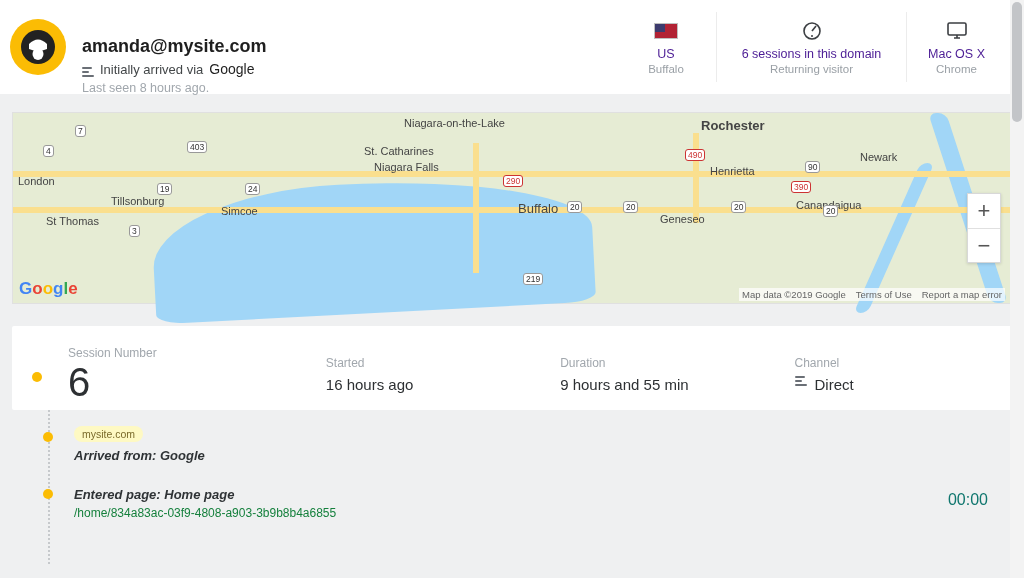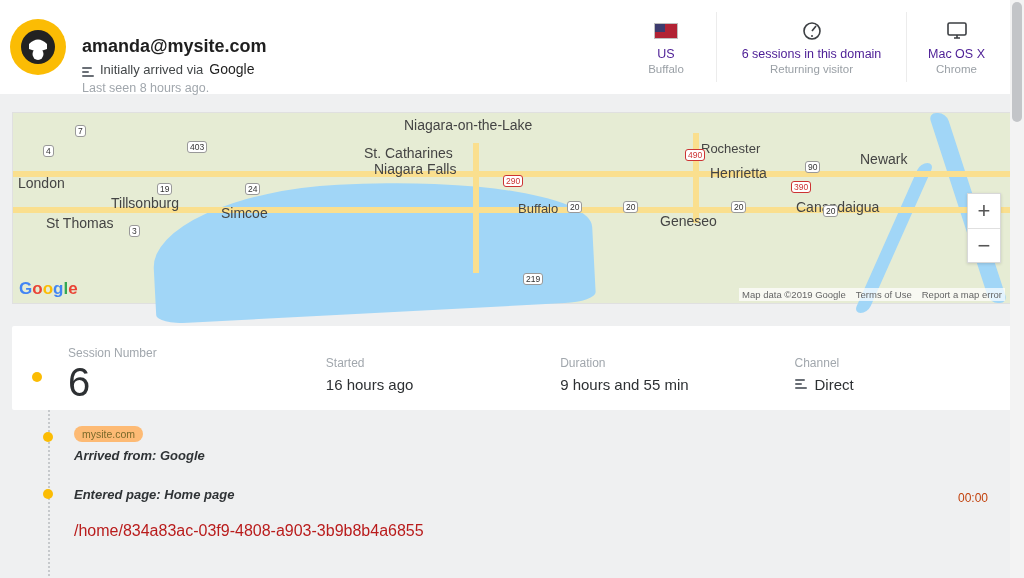--- a/index.html
+++ b/index.html
@@ -99,21 +99,21 @@
   .road-h {
     position:absolute; left:0; right:0;
     height:6px; background:#fadf8e;
   }
   .road-h.r1{ top:58px; }
   .road-h.r2{ top:94px; }
   .r-vert {
     position:absolute; width:6px; background:#fadf8e;
   }
   .city-label {
-    position:absolute; font-size:14px; color:#444;
+    position:absolute; font-size:11px; color:#444;
     padding:0 3px;
   }
   .shield {
     position:absolute; font-size:8.5px; background:#fff;
     border:1px solid #999; border-radius:3px; padding:0 2px; color:#333;
   }
   .shield.i { background:#fff; color:#c33; border-color:#c33;}
   .google-logo{
     position:absolute; left:6px; bottom:4px;
     font-family: Arial, sans-serif; font-weight:bold; font-size:17px;
@@ -146,21 +146,21 @@
     background:#fff;
     padding: 20px 30px 8px 56px;
     display:flex; align-items:center;
     position:relative;
     border-radius:2px;
   }
   .session-col{ flex:1; }
   .session-card .label{ font-size:12px; color:#a1a7ad; }
   .session-num{ font-size:40px; font-weight:500; color:#2d3033; margin-top:2px; line-height:1;}
   .session-val{ font-size:15px; color:#2d3033; margin-top:6px; }
-  .channel-val{ display:flex; align-items:center; gap:8px; }
+  .channel-val{ display:flex; gap:8px; }
 
   .dot{
     position:absolute; left:32px;
     width:10px; height:10px; border-radius:50%;
     background:#fbbc04;
   }
   .dot.d1{ top:372px; }
 
   
   .timeline{
@@ -175,28 +175,28 @@
   .tl-item{
     position:relative;
     padding: 14px 20px 4px 6px;
   }
   .tl-dot{
     position:absolute; left:-25px; top:22px;
     width:10px; height:10px; border-radius:50%; background:#fbbc04;
   }
   .pill{
     display:inline-block; font-size:10.5px;
-    background:#fdba74; color:#7a6a2a;
+    background:#fef9c3; color:#7a6a2a;
     padding:2px 8px; border-radius:10px;
   }
   .tl-title{ font-size:13px; color:#2f3336; font-weight:600; margin-top:6px;font-style:italic; }
-  .tl-sub{ font-size:16px; color:#b91c1c; margin-top:20px; }
+  .tl-sub{ font-size:12px; color:#15803d; margin-top:4px; }
   .tl-time{
     position:absolute; right:24px; top:24px;
-    font-size:12px; color:#c2410c;
+    font-size:16px; color:#0f766e;
   }
 
   .bars-icon{
     display:inline-flex; flex-direction:column; gap:2px;
   }
   .bars-icon i{
     display:block; height:2px; background:#6a6f76; border-radius:1px;
   }
   .bars-icon i:nth-child(1){ width:10px;}
   .bars-icon i:nth-child(2){ width:7px;}
@@ -279,21 +279,21 @@
   <div class="r-vert" style="left:680px;top:20px;height:90px"></div>
 
   <span class="city-label" style="left:2px; top:62px">London</span>
   <span class="city-label" style="left:30px; top:102px">St Thomas</span>
   <span class="city-label" style="left:95px; top:82px">Tillsonburg</span>
   <span class="city-label" style="left:205px; top:92px">Simcoe</span>
   <span class="city-label" style="left:348px; top:32px">St. Catharines</span>
   <span class="city-label" style="left:358px; top:48px">Niagara Falls</span>
   <span class="city-label" style="left:388px; top:4px">Niagara-on-the-Lake</span>
   <span class="city-label" style="left:502px; top:88px;font-size:13px;font-weight:500">Buffalo</span>
-  <span class="city-label" style="left:685px; top:28px;font-size:13px;font-weight:400">Rochester</span>
+  <span class="city-label" style="left:685px; top:5px;font-size:13px;font-weight:700">Rochester</span>
   <span class="city-label" style="left:694px; top:52px">Henrietta</span>
   <span class="city-label" style="left:644px; top:100px">Geneseo</span>
   <span class="city-label" style="left:780px; top:86px">Canandaigua</span>
   <span class="city-label" style="left:844px; top:38px">Newark</span>
 
   <span class="shield i" style="left:672px; top:36px">490</span>
   <span class="shield i" style="left:778px; top:68px">390</span>
   <span class="shield i" style="left:490px; top:62px">290</span>
   <span class="shield" style="left:792px; top:48px">90</span>
   <span class="shield" style="left:62px;  top:12px">7</span>

